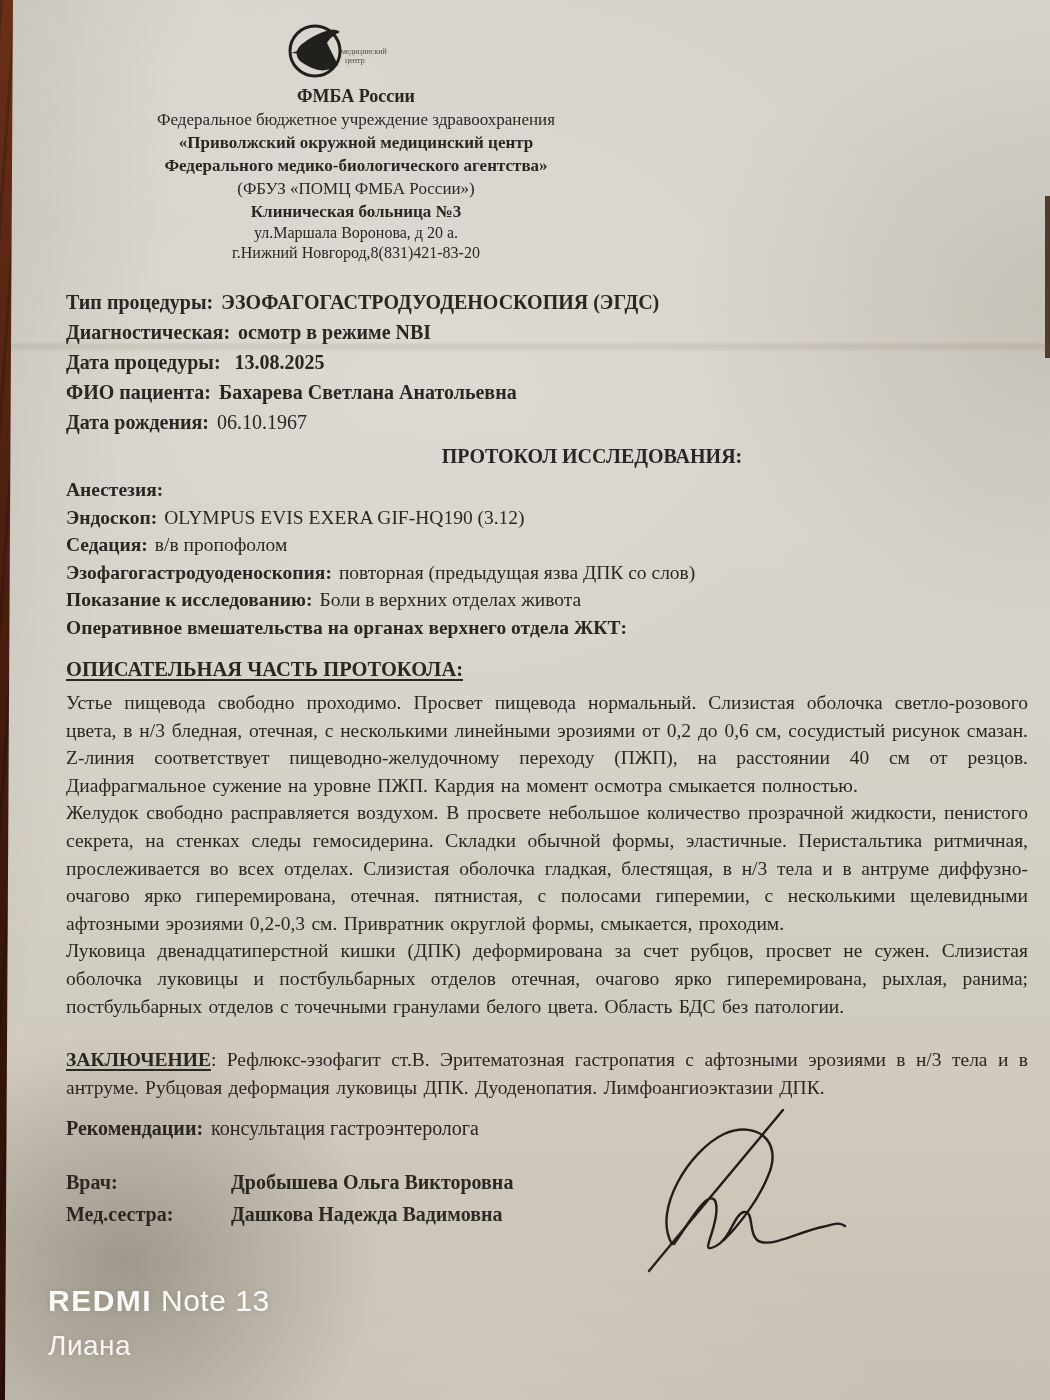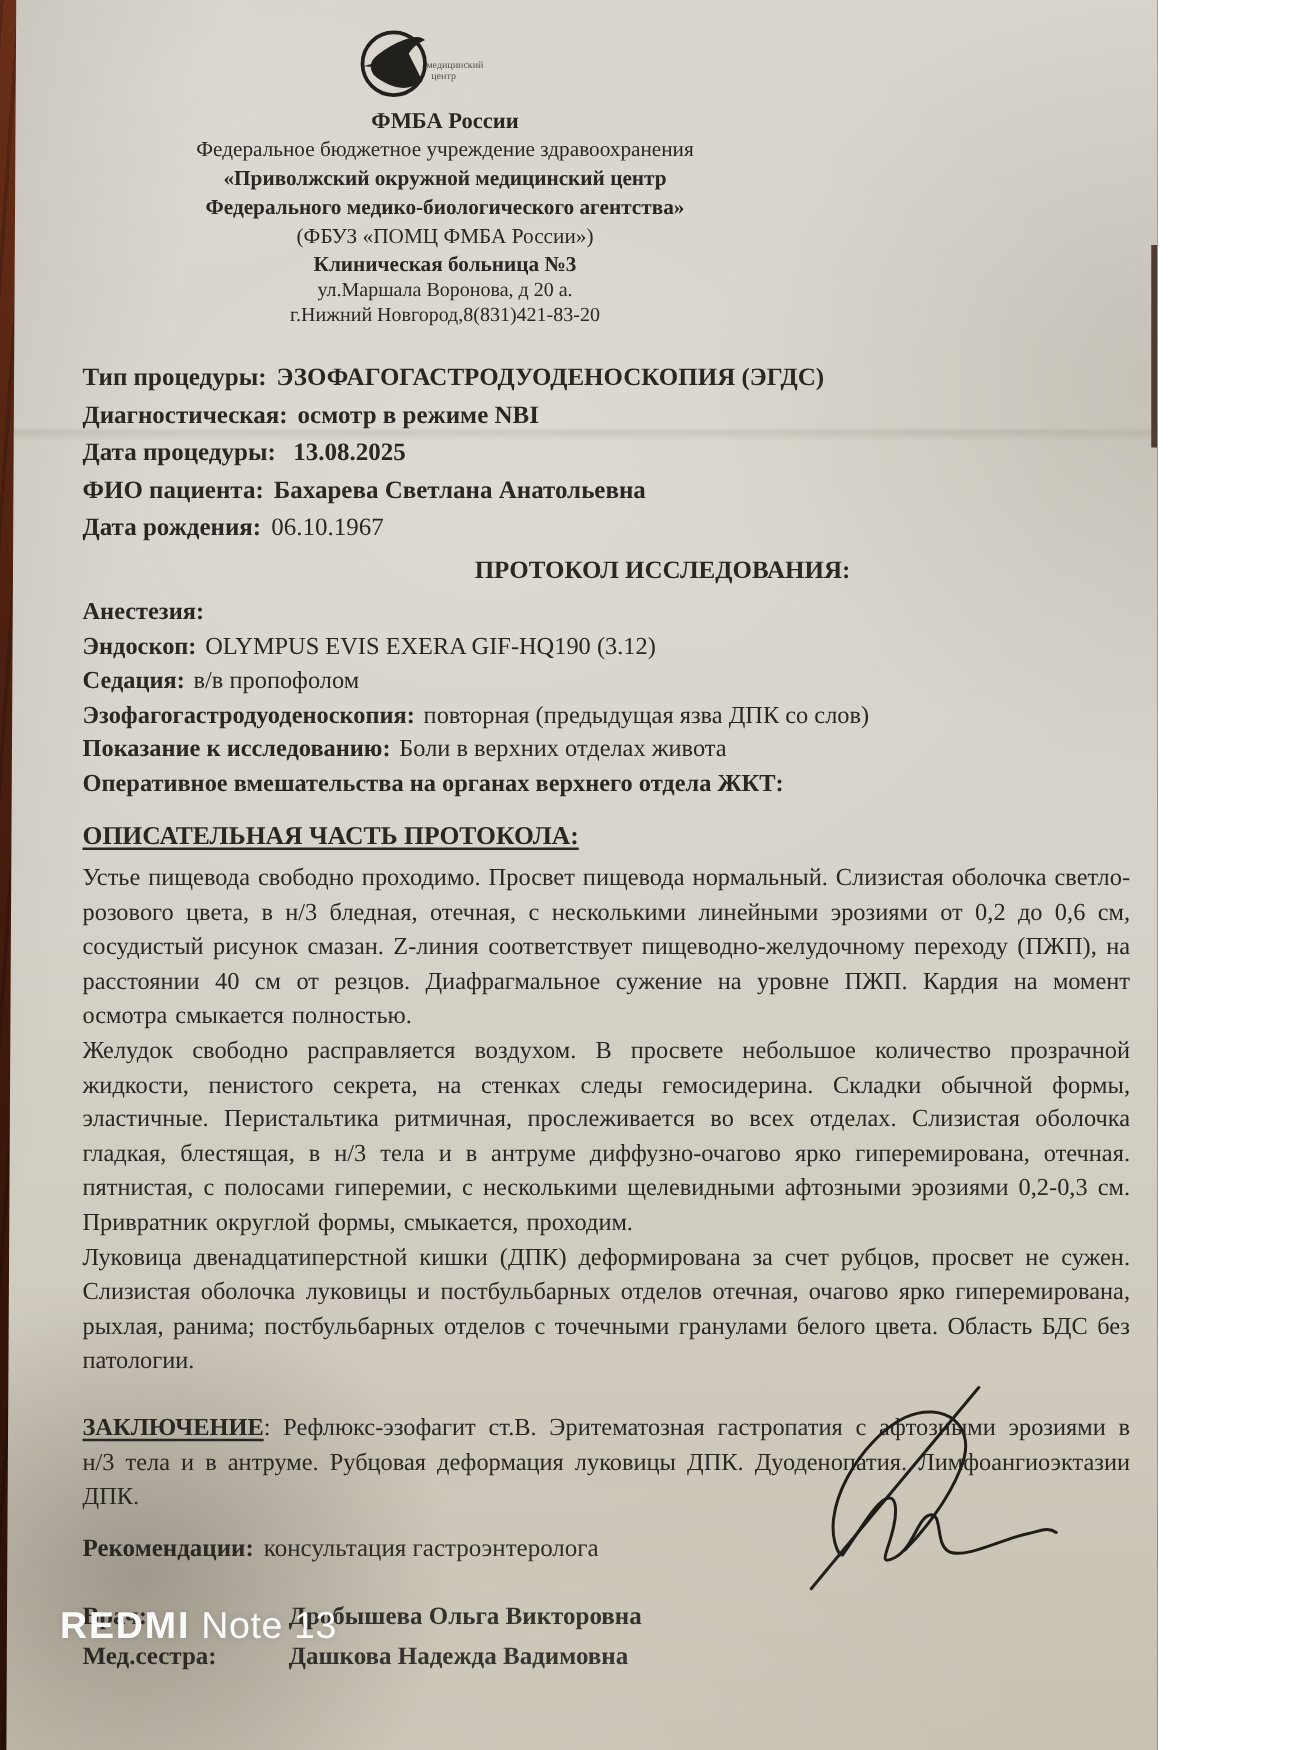--- a/index.html
+++ b/index.html
@@ -1,17 +1,17 @@
 <!DOCTYPE html>
 <html><head>
 <meta charset="utf-8">
 <style>
   html,body{margin:0;padding:0;}
   .scene{
-    position:relative;width:926px;height:1400px;overflow:hidden;
+    position:relative;width:1050px;height:1400px;overflow:hidden;
     background:linear-gradient(175deg,#6a2f18 0%,#4c2010 35%,#351508 70%,#2a1008 100%);
     font-family:"Liberation Serif","DejaVu Serif",serif;
   }
   
   .scene::before{
     content:"";position:absolute;inset:0;
     background:repeating-linear-gradient(94deg, rgba(0,0,0,0.35) 0 3px, rgba(0,0,0,0) 3px 14px);
     opacity:.5;
   }
   .paper{
@@ -185,14 +185,15 @@
 
     <div class="table-sliver"></div>
     <div class="lighting"></div>
   </div>
 
   <div class="watermark">
     <div class="wm-line1">
       <span class="wm-brand">REDMI</span>
       <span>Note 13</span>
     </div>
+    <div class="wm-line2">Лиана</div>
   </div>
 </div>
 
 </body></html>

